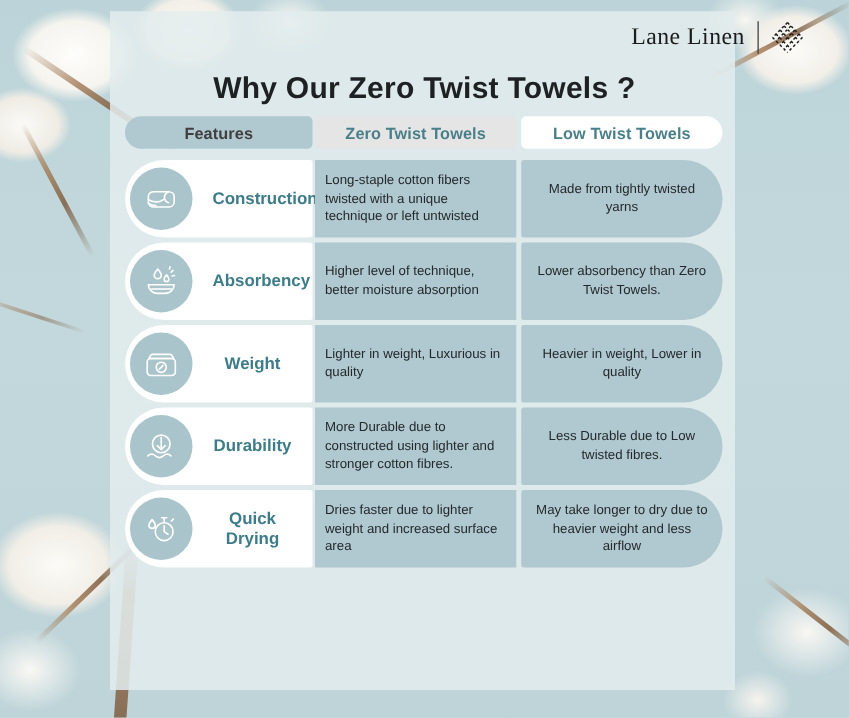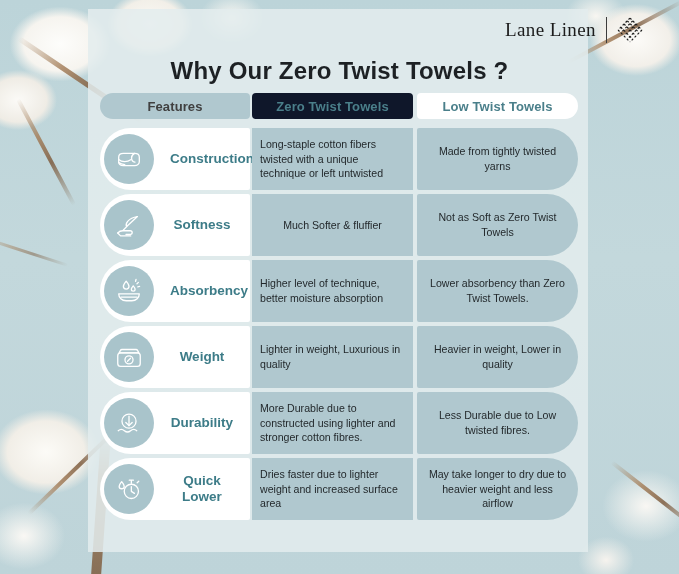--- a/index.html
+++ b/index.html
@@ -131,21 +131,21 @@
   }
   .h-features {
     width: 150px;
     background: #b0c8cf;
     color: #404040;
     border-radius: 13px 4px 4px 13px;
   }
   .h-zero {
     width: 161px;
     margin-left: 2px;
-    background: #0f172a;
+    background: #e5e5e5;
     color: #4a7f8a;
     border-radius: 4px;
   }
   .h-low {
     flex: 1;
     margin-left: 4px;
     background: #ffffff;
     color: #4a7f8a;
     border-radius: 4px 13px 13px 4px;
   }
@@ -264,35 +264,20 @@
             <path d="M5 19.8c1.9 1.5 4.2 2.1 6.5 2.1"></path>
             <path d="M22 10c-2 1.1-3.3 2.8-3.3 4.8 0 2.3 1.6 4 3.6 4.6"></path>
           </svg>
         </div>
         <div class="feature-label">Construction</div>
       </div>
       <div class="cell-zero">Long-staple cotton fibers twisted with a unique technique or left untwisted</div>
       <div class="cell-low">Made from tightly twisted yarns</div>
     </div>
 
-    <div class="row data-row">
-      <div class="cell-feature">
-        <div class="icon-wrap">
-          <svg width="30" height="30" viewBox="0 0 32 32" fill="none" stroke="#ffffff" stroke-width="1.4" stroke-linecap="round" stroke-linejoin="round">
-            <path d="M25 7c-4.5.6-8.2 2.5-10.4 5.1-1.6 1.9-2 4.1-1.1 5.6l11.5-10.7z"></path>
-            <path d="M13.5 17.7 10 21.3"></path>
-            <path d="M4 24.5c1.4-1.6 3.3-2.4 5.4-2.4h7.8c1.2 0 2.2.9 2.2 2s-1 2-2.2 2h-4.4"></path>
-            <path d="M4 24.5 7 27.6h10.8"></path>
-          </svg>
-        </div>
-        <div class="feature-label">Softness</div>
-      </div>
-      <div class="cell-zero">Much Softer &amp; fluffier</div>
-      <div class="cell-low">Not as Soft as Zero Twist Towels</div>
-    </div>
 
     <div class="row data-row">
       <div class="cell-feature">
         <div class="icon-wrap">
           <svg width="30" height="30" viewBox="0 0 32 32" fill="none" stroke="#ffffff" stroke-width="1.4" stroke-linecap="round" stroke-linejoin="round">
             <path d="M13 5.5c1.9 2.3 3 4 3 5.4a3 3 0 0 1-6 0c0-1.4 1.1-3.1 3-5.4z"></path>
             <path d="M20.5 10.5c1.3 1.6 2 2.8 2 3.7a2 2 0 0 1-4 0c0-.9.7-2.1 2-3.7z"></path>
             <path d="M24.5 8.2 26 6.8M25.4 11.5l1.9-.4M23 5.6l.5-2"></path>
             <path d="M5 19h22c0 4.2-3.4 7.4-8 7.4h-6c-4.6 0-8-3.2-8-7.4z"></path>
             <path d="M7.5 22.6h17"></path>
@@ -340,20 +325,20 @@
       <div class="cell-feature">
         <div class="icon-wrap">
           <svg width="30" height="30" viewBox="0 0 32 32" fill="none" stroke="#ffffff" stroke-width="1.4" stroke-linecap="round" stroke-linejoin="round">
             <path d="M8.2 8.2c1.7 2.1 2.7 3.6 2.7 4.8a2.7 2.7 0 0 1-5.4 0c0-1.2 1-2.7 2.7-4.8z"></path>
             <circle cx="18.5" cy="18.5" r="7.6"></circle>
             <path d="M18.5 13.4v5.1l3.3 2.2"></path>
             <path d="M16.3 6.6h4.4M18.5 6.6v3.3"></path>
             <path d="M24.7 9.4 26.4 7.8"></path>
           </svg>
         </div>
-        <div class="feature-label">Quick Lower</div>
+        <div class="feature-label">Quick Drying</div>
       </div>
       <div class="cell-zero">Dries faster due to lighter weight and increased surface area</div>
       <div class="cell-low">May take longer to dry due to heavier weight and less airflow</div>
     </div>
 
   </div>
 </div>
 
 </body></html>

